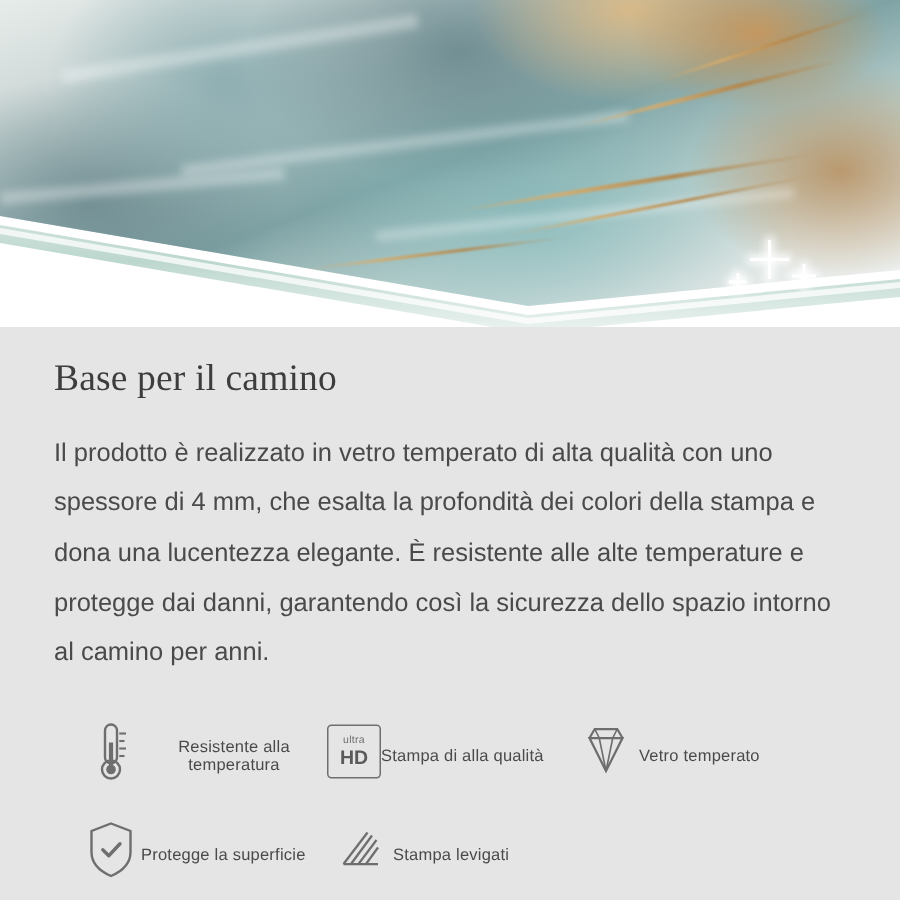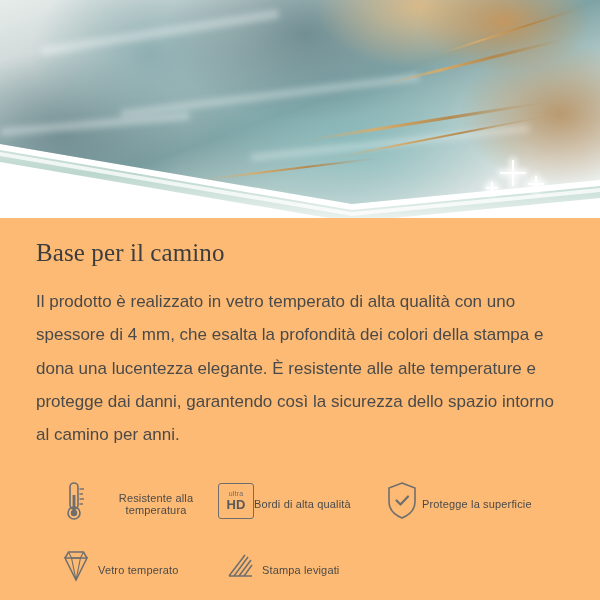--- a/index.html
+++ b/index.html
@@ -9,21 +9,21 @@
     height: 600px;
     background: #ffffff;
     font-family: "Liberation Sans", sans-serif;
     overflow: hidden;
   }
 
   #page {
     position: relative;
     width: 600px;
     height: 600px;
-    background: #fdba74;
+    background: #e5e5e5;
   }
 
   
   .hero {
     position: relative;
     width: 600px;
     height: 218px;
     overflow: hidden;
     background: #ffffff;
   }
@@ -230,48 +230,48 @@
         <div class="feature-label">Resistente alla temperatura</div>
       </div>
 
       <div class="feature">
         <div class="feature-icon">
           <div class="ultrahd-box">
             <span class="u-top">ultra</span>
             <span class="u-bot">HD</span>
           </div>
         </div>
-        <div class="feature-label">Bordi di alta qualità</div>
-      </div>
-
-      <div class="feature">
-        <div class="feature-icon">
-          <svg width="40" height="46" viewBox="0 0 40 46" fill="none">
-            <path d="M20 5 L33 10 V24 C33 32 27 37 20 40 C13 37 7 32 7 24 V10 Z" stroke="#6e6e6e" stroke-width="1.6" fill="none"></path>
-            <path d="M14.5 22.5 L18.5 26.5 L26 18.5" stroke="#6e6e6e" stroke-width="2.2" fill="none" stroke-linecap="round" stroke-linejoin="round"></path>
-          </svg>
-        </div>
-        <div class="feature-label">Protegge la superficie</div>
+        <div class="feature-label">Stampa di alla qualità</div>
       </div>
 
       <div class="feature">
         <div class="feature-icon">
           <svg width="44" height="40" viewBox="0 0 44 40" fill="none">
             <path d="M11 11 H33 L22 33 Z" stroke="#6e6e6e" stroke-width="1.5" fill="none"></path>
             <path d="M11 11 L14.5 5 H29.5 L33 11" stroke="#6e6e6e" stroke-width="1.5" fill="none"></path>
             <path d="M14.5 5 L17.5 11 L22 33" stroke="#6e6e6e" stroke-width="1.1" fill="none"></path>
             <path d="M29.5 5 L26.5 11 L22 33" stroke="#6e6e6e" stroke-width="1.1" fill="none"></path>
             <path d="M17.5 11 H26.5" stroke="#6e6e6e" stroke-width="1.1"></path>
           </svg>
         </div>
         <div class="feature-label">Vetro temperato</div>
       </div>
 
       <div class="feature">
         <div class="feature-icon">
+          <svg width="40" height="46" viewBox="0 0 40 46" fill="none">
+            <path d="M20 5 L33 10 V24 C33 32 27 37 20 40 C13 37 7 32 7 24 V10 Z" stroke="#6e6e6e" stroke-width="1.6" fill="none"></path>
+            <path d="M14.5 22.5 L18.5 26.5 L26 18.5" stroke="#6e6e6e" stroke-width="2.2" fill="none" stroke-linecap="round" stroke-linejoin="round"></path>
+          </svg>
+        </div>
+        <div class="feature-label">Protegge la superficie</div>
+      </div>
+
+      <div class="feature">
+        <div class="feature-icon">
           <svg width="44" height="40" viewBox="0 0 44 40" fill="none">
             <path d="M11 29 L27 8" stroke="#6e6e6e" stroke-width="1.5"></path>
             <path d="M16 29 L30 10" stroke="#6e6e6e" stroke-width="1.5"></path>
             <path d="M21 29 L33 13" stroke="#6e6e6e" stroke-width="1.5"></path>
             <path d="M26 29 L34 18" stroke="#6e6e6e" stroke-width="1.5"></path>
             <path d="M11 29 H34" stroke="#6e6e6e" stroke-width="1.5"></path>
           </svg>
         </div>
         <div class="feature-label">Stampa levigati</div>
       </div>

